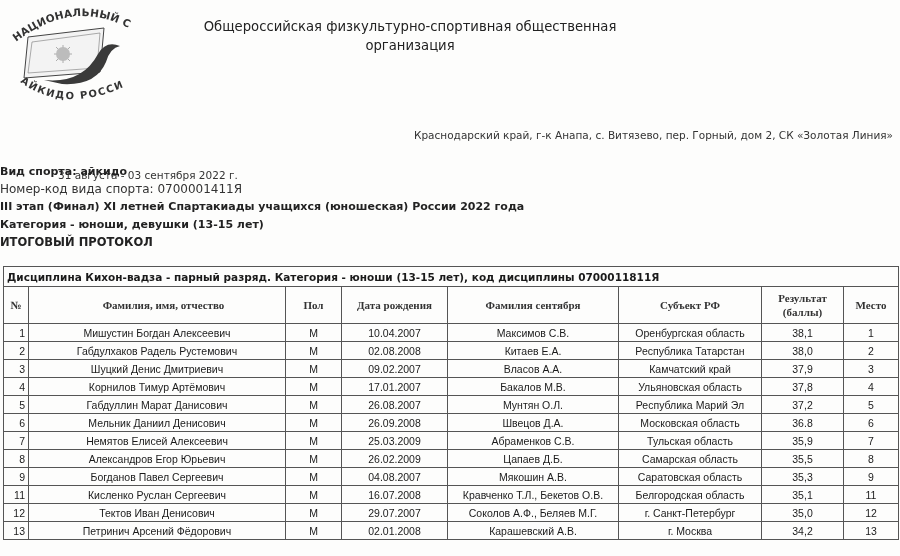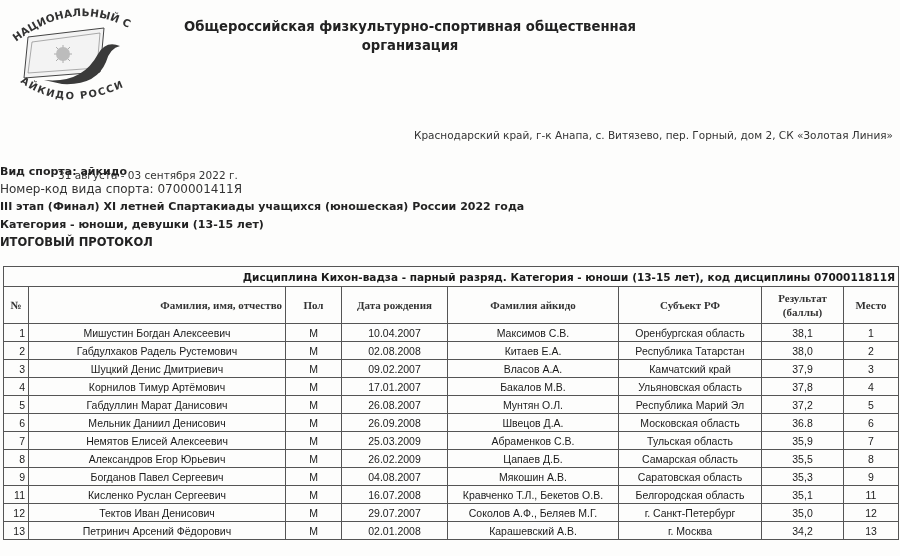--- a/index.html
+++ b/index.html
@@ -1,31 +1,31 @@
 <!DOCTYPE html>
 <html><head>
 <meta charset="utf-8">
 <style>
   html, body { margin:0; padding:0; }
   body { width:900px; height:556px; background:#fdfdfc; position:relative; overflow:hidden; font-family:"DejaVu Sans", sans-serif; color:#1a1a1a; }
   .logo { position:absolute; left:4px; top:2px; width:150px; height:112px; }
-  .org-title { position:absolute; left:160px; top:17px; width:500px; text-align:center; font-weight:bold; font-size:13.2px; line-height:19px; color:#222; }
+  .org-title { position:absolute; left:160px; top:17px; width:500px; text-align:center; font-weight:normal; font-size:13.2px; line-height:19px; color:#222; }
   .date-line { position:absolute; left:58px; top:129px; font-size:10.5px; color:#333;margin-top:40px; }
   .place-line { position:absolute; left:414px; top:129px; font-size:10.5px; color:#333; white-space:nowrap; }
   .center-block { position:absolute; left:0; width:900px; text-align:left; color:#222; }
   .sport { top:165px; font-weight:bold; font-size:11px; }
   .code { top:182px; font-size:12px; color:#333; }
   .stage { top:200px; font-weight:bold; font-size:11px; }
   .category { top:218px; font-weight:bold; font-size:11px; }
   .protocol { top:235px; font-weight:bold; font-size:11.5px; }
   table.results { position:absolute; left:3px; top:266px; width:895px; border-collapse:collapse; table-layout:fixed; }
   table.results td, table.results th { border:1px solid #555; padding:0 3px; height:17px; font-size:10.5px; font-family:"Liberation Sans", sans-serif; font-weight:normal; overflow:hidden; white-space:nowrap; }
-  .disc-title { text-align:right; font-family:"DejaVu Sans", sans-serif !important; font-weight:bold !important; font-size:10.5px; height:19px !important; }
+  .disc-title { text-align:left; font-family:"DejaVu Sans", sans-serif !important; font-weight:bold !important; font-size:10.5px; height:19px !important; }
   thead tr.hdr th { font-family:"Liberation Serif", serif; font-weight:bold; font-size:11px; height:36px; text-align:center; white-space:normal; line-height:14px; color:#333; }
-  thead tr.hdr th.name-h { text-align:right; padding-left:16px; }
+  thead tr.hdr th.name-h { text-align:center; padding-left:16px; }
   td.num { text-align:right; padding-right:2px; }
   td.name { text-align:center; padding-left:3px; }
   td.c { text-align:center; }
 </style>
 </head>
 <body>
 
 <div class="logo">
   <svg width="150" height="112" viewBox="0 0 150 112">
     <defs>
@@ -77,21 +77,21 @@
   </colgroup>
   <thead>
     <tr>
       <td colspan="8" class="disc-title">Дисциплина Кихон-вадза - парный разряд. Категория - юноши (13-15 лет), код дисциплины 0700011811Я</td>
     </tr>
     <tr class="hdr">
       <th>№</th>
       <th class="name-h">Фамилия, имя, отчество</th>
       <th>Пол</th>
       <th>Дата рождения</th>
-      <th>Фамилия айкидо</th>
+      <th>Фамилия сентября</th>
       <th>Субъект РФ</th>
       <th>Результат (баллы)</th>
       <th>Место</th>
     </tr>
   </thead>
   <tbody id="rows">
       <tr>
     <td class="num">1</td>
     <td class="name">Мишустин Богдан Алексеевич</td>
     <td class="c">М</td>

